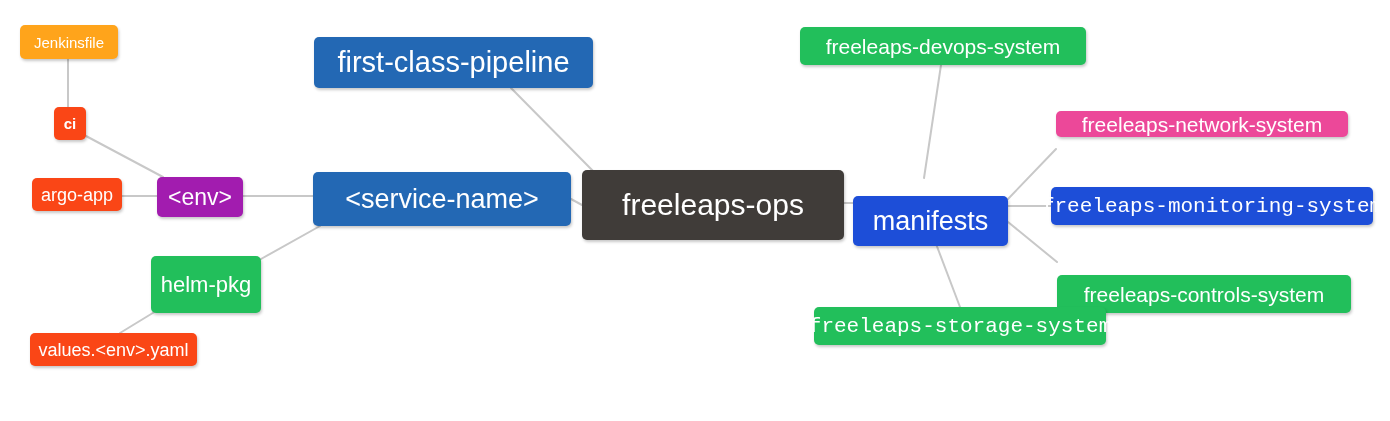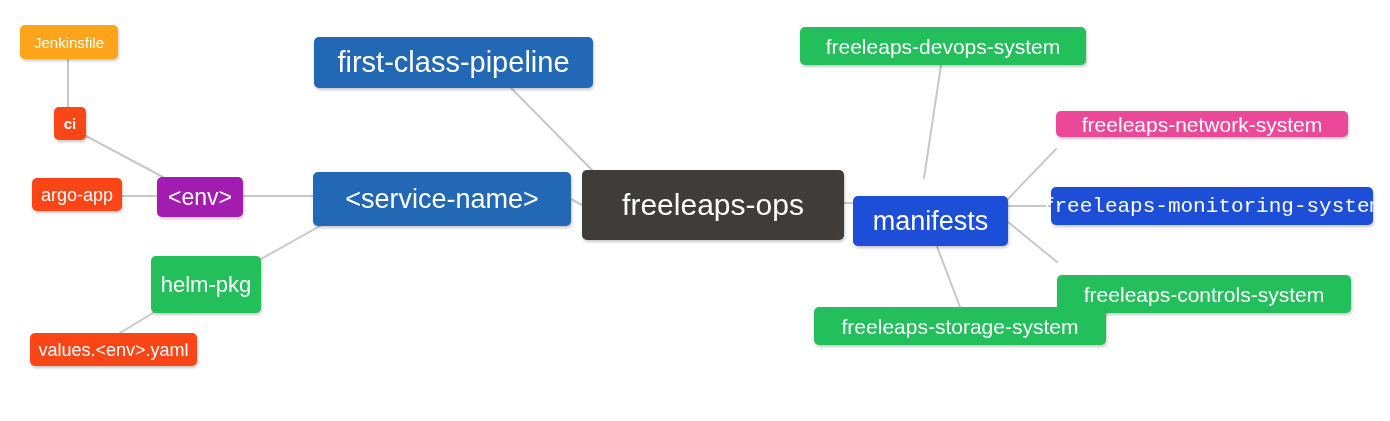--- a/index.html
+++ b/index.html
@@ -101,17 +101,17 @@
       </div>
       <div class="node" style="left: 1056px; top: 111px; width: 292px; height: 26px; background: #ec4899; font-size: 21px;">
         <span class="node-label">freeleaps-network-system</span>
       </div>
       <div class="node" style="left: 1051px; top: 187px; width: 322px; height: 38px; background: #1d4ed8; font-size: 21px; font-family: Liberation Mono, monospace;">
         <span class="node-label">freeleaps-monitoring-system</span>
       </div>
       <div class="node" style="left: 1057px; top: 256px; width: 294px; height: 38px; background: rgb(34, 191, 91); font-size: 21px; margin-top: 19px;">
         <span class="node-label">freeleaps-controls-system</span>
       </div>
-      <div class="node" style="left: 814px; top: 307px; width: 292px; height: 38px; background: rgb(34, 191, 91); font-size: 21px;">
+      <div class="node" style="left: 814px; top: 307px; width: 292px; height: 38px; background: rgb(34, 191, 91); font-size: 21px; font-family: Liberation Mono, monospace;">
         <span class="node-label">freeleaps-storage-system</span>
       </div>
     </div>
 </div>
 
 </body></html>

